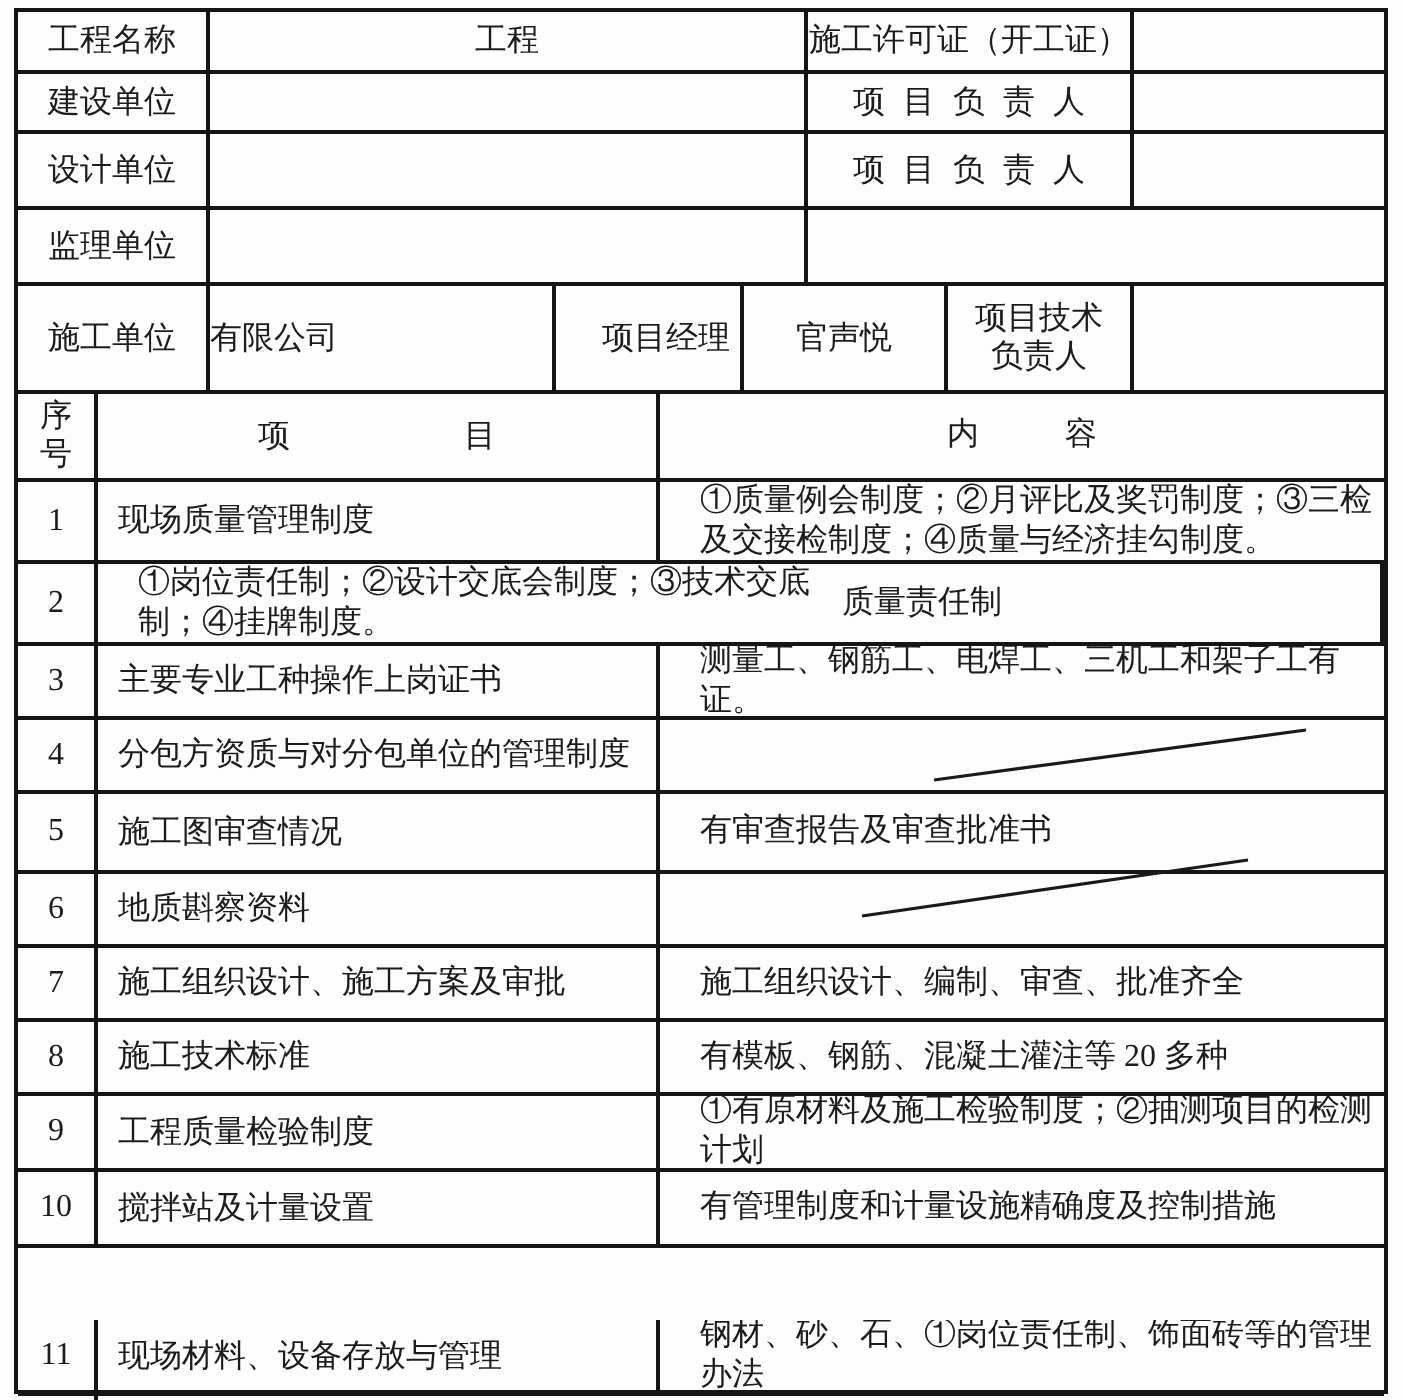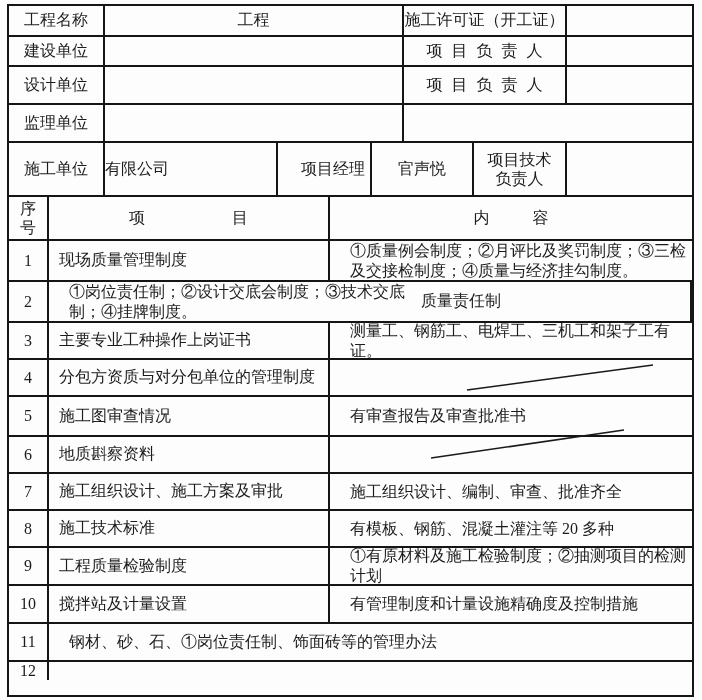--- a/index.html
+++ b/index.html
@@ -61,21 +61,21 @@
   div.main-row:nth-of-type(1)  { height: 41px; }
   div.main-row:nth-of-type(2)  { height: 41px; }
   div.main-row:nth-of-type(3)  { height: 37px; }
   div.main-row:nth-of-type(4)  { height: 37px; }
   div.main-row:nth-of-type(5)  { height: 40px; }
   div.main-row:nth-of-type(6)  { height: 37px; }
   div.main-row:nth-of-type(7)  { height: 37px; }
   div.main-row:nth-of-type(8)  { height: 37px; }
   div.main-row:nth-of-type(9)  { height: 38px; }
   div.main-row:nth-of-type(10) { height: 38px; }
-  div.main-row:nth-of-type(11) { height: 38px; }
+  div.main-row:nth-of-type(11) { height: 38px; margin-top: 36px; }
   div.main-row:nth-of-type(12) { height: 37px; border-bottom: none; flex-direction: column; }
 
   .slash-overlay {
     position: absolute; inset: 0;
     width: 702px; height: 700px;
     pointer-events: none;
   }
 </style>
 </head>
 <body>
@@ -303,20 +303,23 @@
           </div>
           <div class="cell c-content last">
             <span>有管理制度和计量设施精确度及控制措施</span>
           </div>
         </div>
 
         <div class="row main-row">
           <div class="cell c-no">
             <span>11</span>
           </div>
+          <div class="cell c-item">
+            <span>现场材料、设备存放与管理</span>
+          </div>
           <div class="cell c-content last">
             <span>钢材、砂、石、①岗位责任制、饰面砖等的管理办法</span>
           </div>
         </div>
 
         <div class="row main-row">
           <div class="cell c-no">
             <span>12</span>
           </div>
           <div class="cell c-item">

